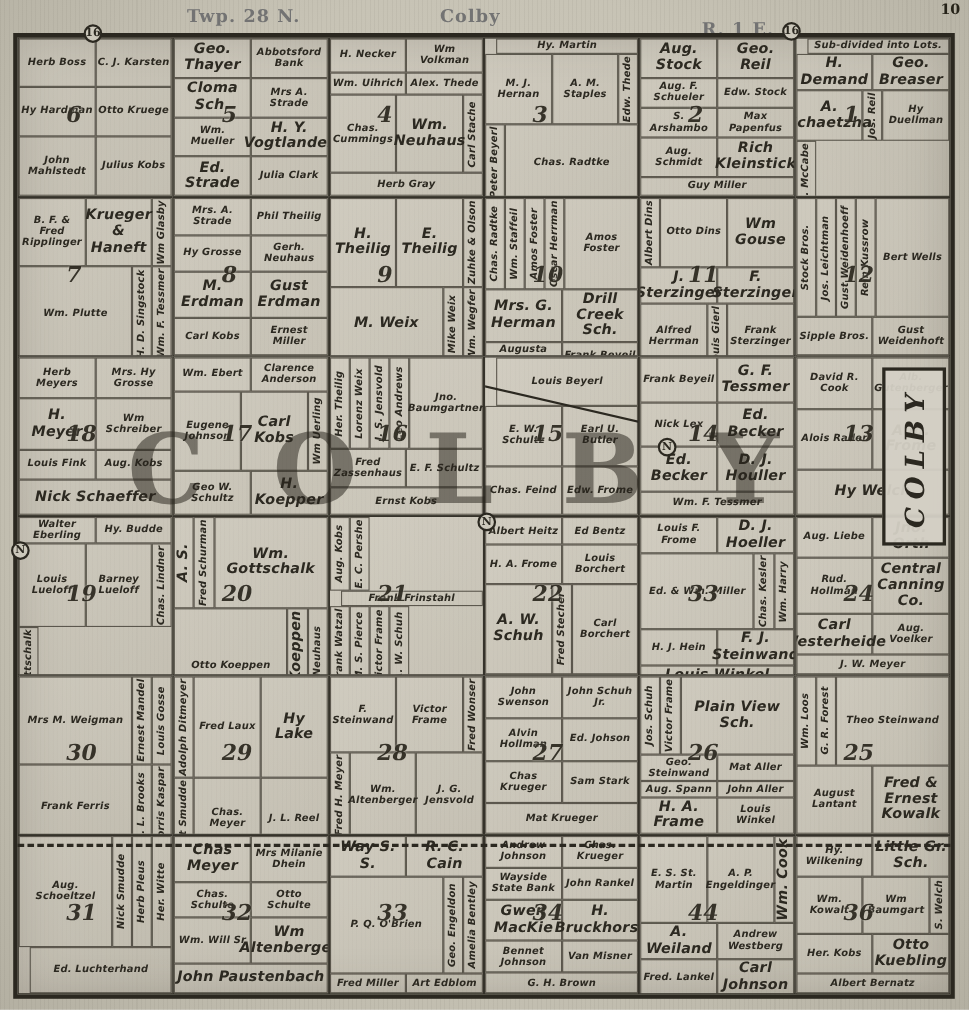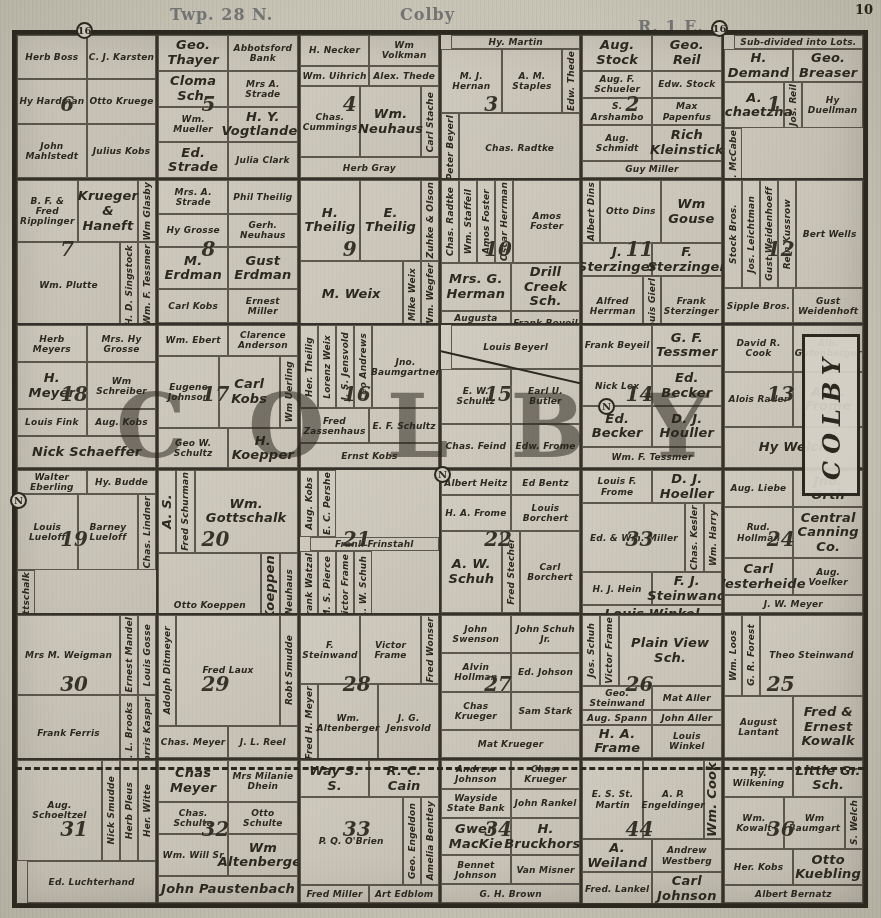--- a/index.html
+++ b/index.html
@@ -724,20 +724,23 @@
         <span class="sec-num">30</span>
       </div>
       <div class="section">
         <div class="parcels">
           <div class="parcel v">
             <span>Adolph Ditmeyer</span>
           </div>
           <div class="parcel">
             <span>Fred Laux</span>
           </div>
+          <div class="parcel s">
+            <span>Hy Lake</span>
+          </div>
           <div class="parcel v">
             <span>Robt Smudde</span>
           </div>
           <div class="parcel">
             <span>Chas. Meyer</span>
           </div>
           <div class="parcel">
             <span>J. L. Reel</span>
           </div>
         </div>

